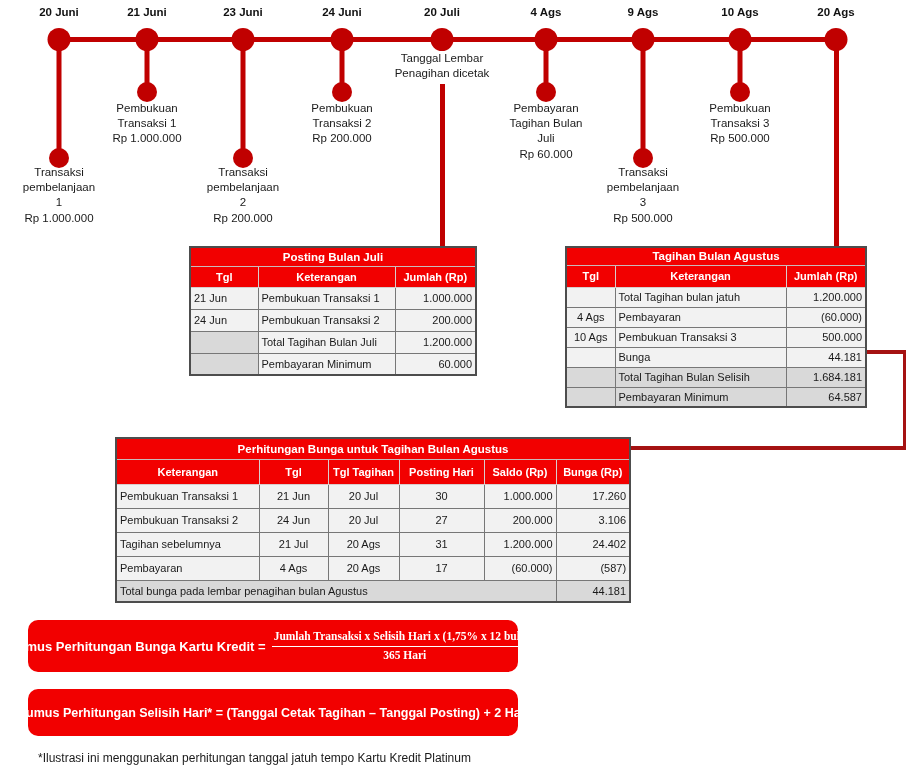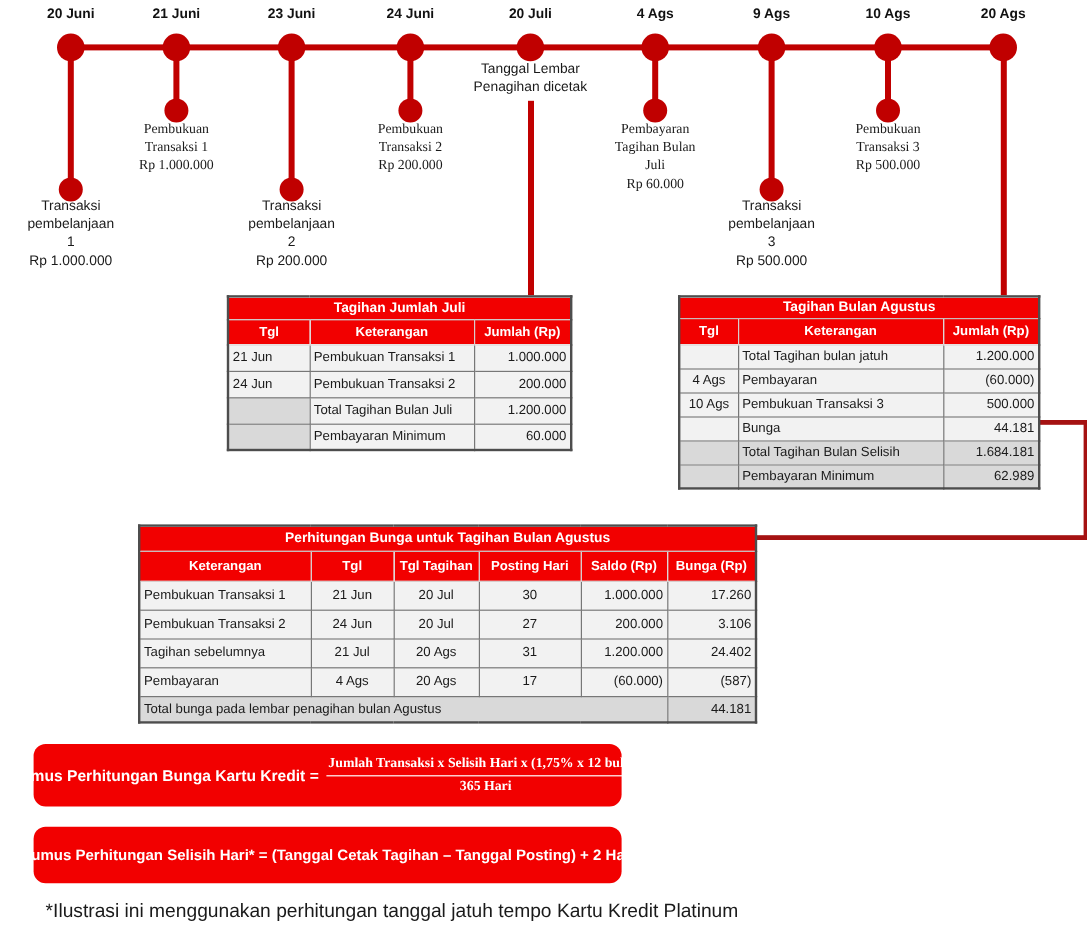--- a/index.html
+++ b/index.html
@@ -15,21 +15,21 @@
             width:23px;height:23px;border-radius:50%;background:#C00000;}
   .ev .stem{position:absolute;top:40px;left:0;transform:translateX(-50%);width:5px;background:#C00000;}
   .stem-short{height:52px;}
   .stem-long{height:118px;}
   .ev .subnode{position:absolute;left:0;transform:translateX(-50%);
                width:20px;height:20px;border-radius:50%;background:#C00000;}
   .sub-short{top:82px;}
   .sub-long{top:148px;}
   .ev .lbl{position:absolute;left:0;transform:translateX(-50%);width:140px;text-align:center;
            font-size:11.5px;line-height:1.32;white-space:pre-line;color:#1a1a1a;}
-  .lbl-short{top:101px;font-family:Liberation Serif, serif;}
+  .lbl-short{top:101px;}
   .lbl-long{top:165px;}
   .lbl-under{top:51px;}
   .ev0{left:49px;} .ev1{left:137px;} .ev2{left:233px;} .ev3{left:332px;} .ev4{left:432px;}
   .ev5{left:536px;} .ev6{left:633px;} .ev7{left:730px;} .ev8{left:826px;}
 
   
   .conn{position:absolute;background:#C00000;}
   .conn-dark{background:#A51212;}
 
   
@@ -57,21 +57,21 @@
         color:#fff;display:flex;align-items:center;justify-content:center;}
   .fbox1{top:620px;height:52px;gap:6px;}
   .fbox2{top:689px;height:47px;}
   .fprefix{font-weight:bold;font-size:13px;white-space:nowrap;}
   .frac{display:inline-block;text-align:center;font-family:"Liberation Serif",serif;
         font-weight:bold;font-size:11.5px;line-height:1.35;}
   .frac .numer{border-bottom:1.6px solid #fff;padding:0 2px 1px 2px;white-space:nowrap;}
   .frac .denom{padding-top:1px;}
   .ftext{font-weight:bold;font-size:12.5px;white-space:nowrap;}
 
-  .footnote{position:absolute;left:28px;top:751px;font-size:16px;color:#1a1a1a;}
+  .footnote{position:absolute;left:28px;top:751px;font-size:12px;color:#1a1a1a;}
 </style>
 </head>
 <body>
 
 <div class="canvas">
 
   <div class="tl-line"></div>
 
   <div class="ev ev0">
     <div class="date">20 Juni</div>
@@ -168,21 +168,21 @@
   <div class="conn conn-dark" style="left:619px;top:446px;width:278px;height:4px;"></div>
 
   <table class="tbl tbl-juli">
     <colgroup>
         <col style="width:68px">
         <col style="width:137px">
         <col style="width:81px">
       </colgroup>
     <tbody>
         <tr class="t">
-          <td class="ttl" colspan="3">Tagihan Jumlah Juli</td>
+          <td class="ttl" colspan="3">Posting Bulan Juli</td>
         </tr>
     <tr class="h">
       <th>Tgl</th>
       <th>Keterangan</th>
       <th>Jumlah (Rp)</th>
     </tr>
     <tr>
       <td>21 Jun</td>
       <td>Pembukuan Transaksi 1</td>
       <td class="num">1.000.000</td>
@@ -241,21 +241,21 @@
       <td class="num">44.181</td>
     </tr>
     <tr>
       <td class="gray"></td>
       <td class="gray">Total Tagihan Bulan Selisih</td>
       <td class="gray num">1.684.181</td>
     </tr>
     <tr>
       <td class="gray"></td>
       <td class="gray">Pembayaran Minimum</td>
-      <td class="gray num">62.989</td>
+      <td class="gray num">64.587</td>
     </tr>
   </tbody>
     </table>
 
   <table class="tbl tbl-bunga">
     <colgroup>
       <col style="width:143px">
         <col style="width:69px">
         <col style="width:71px">
       <col style="width:85px">

